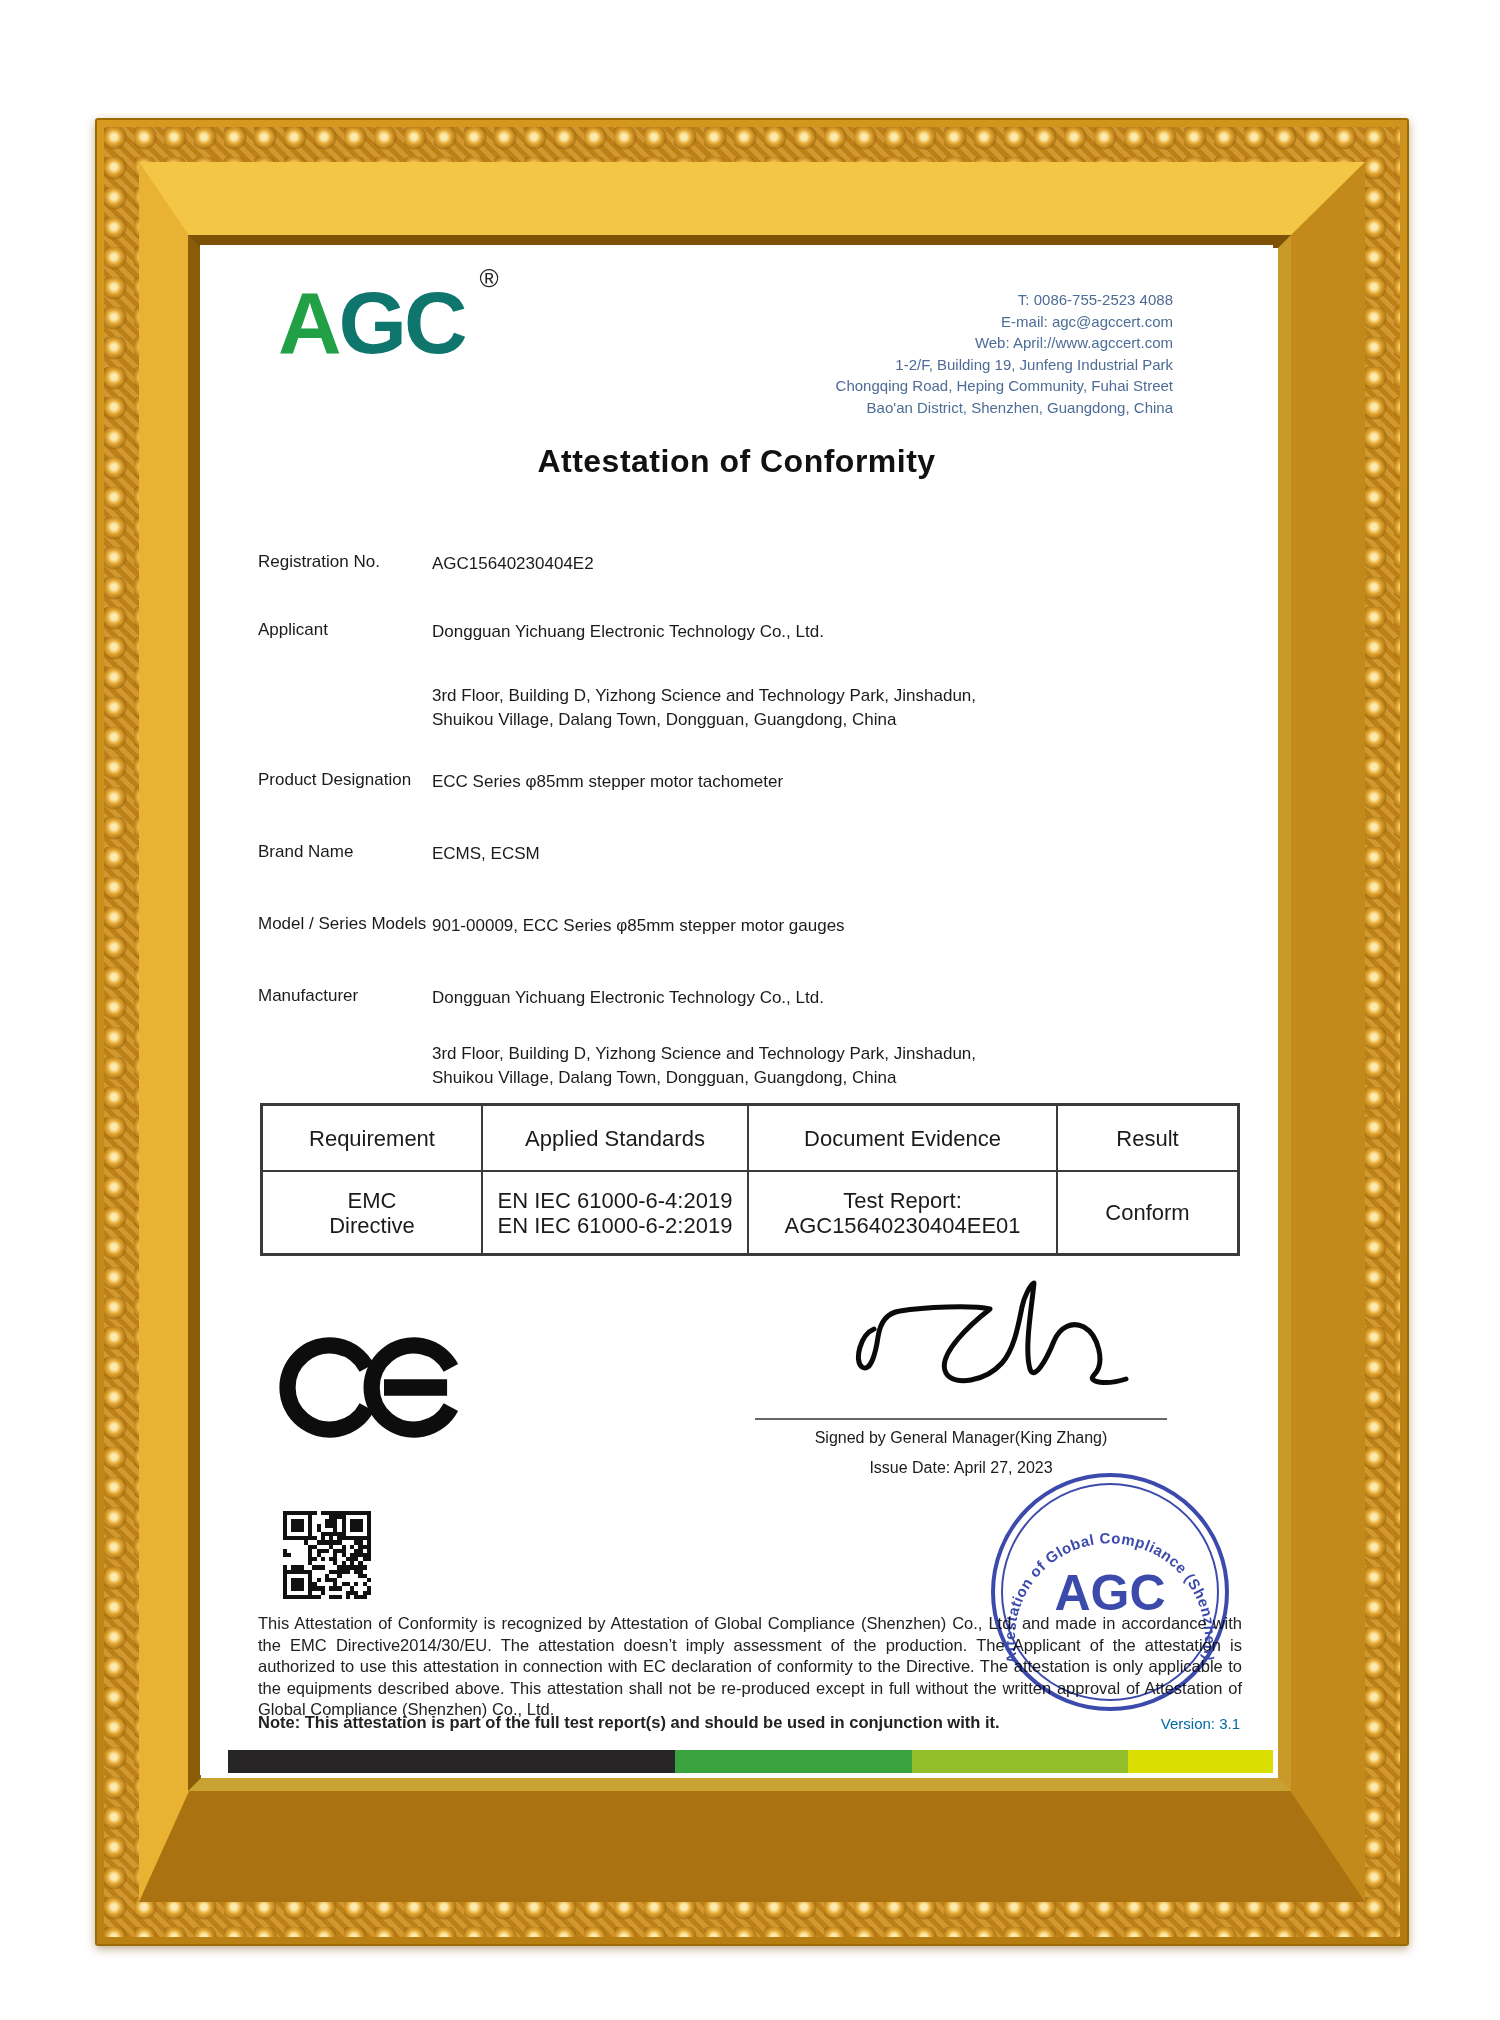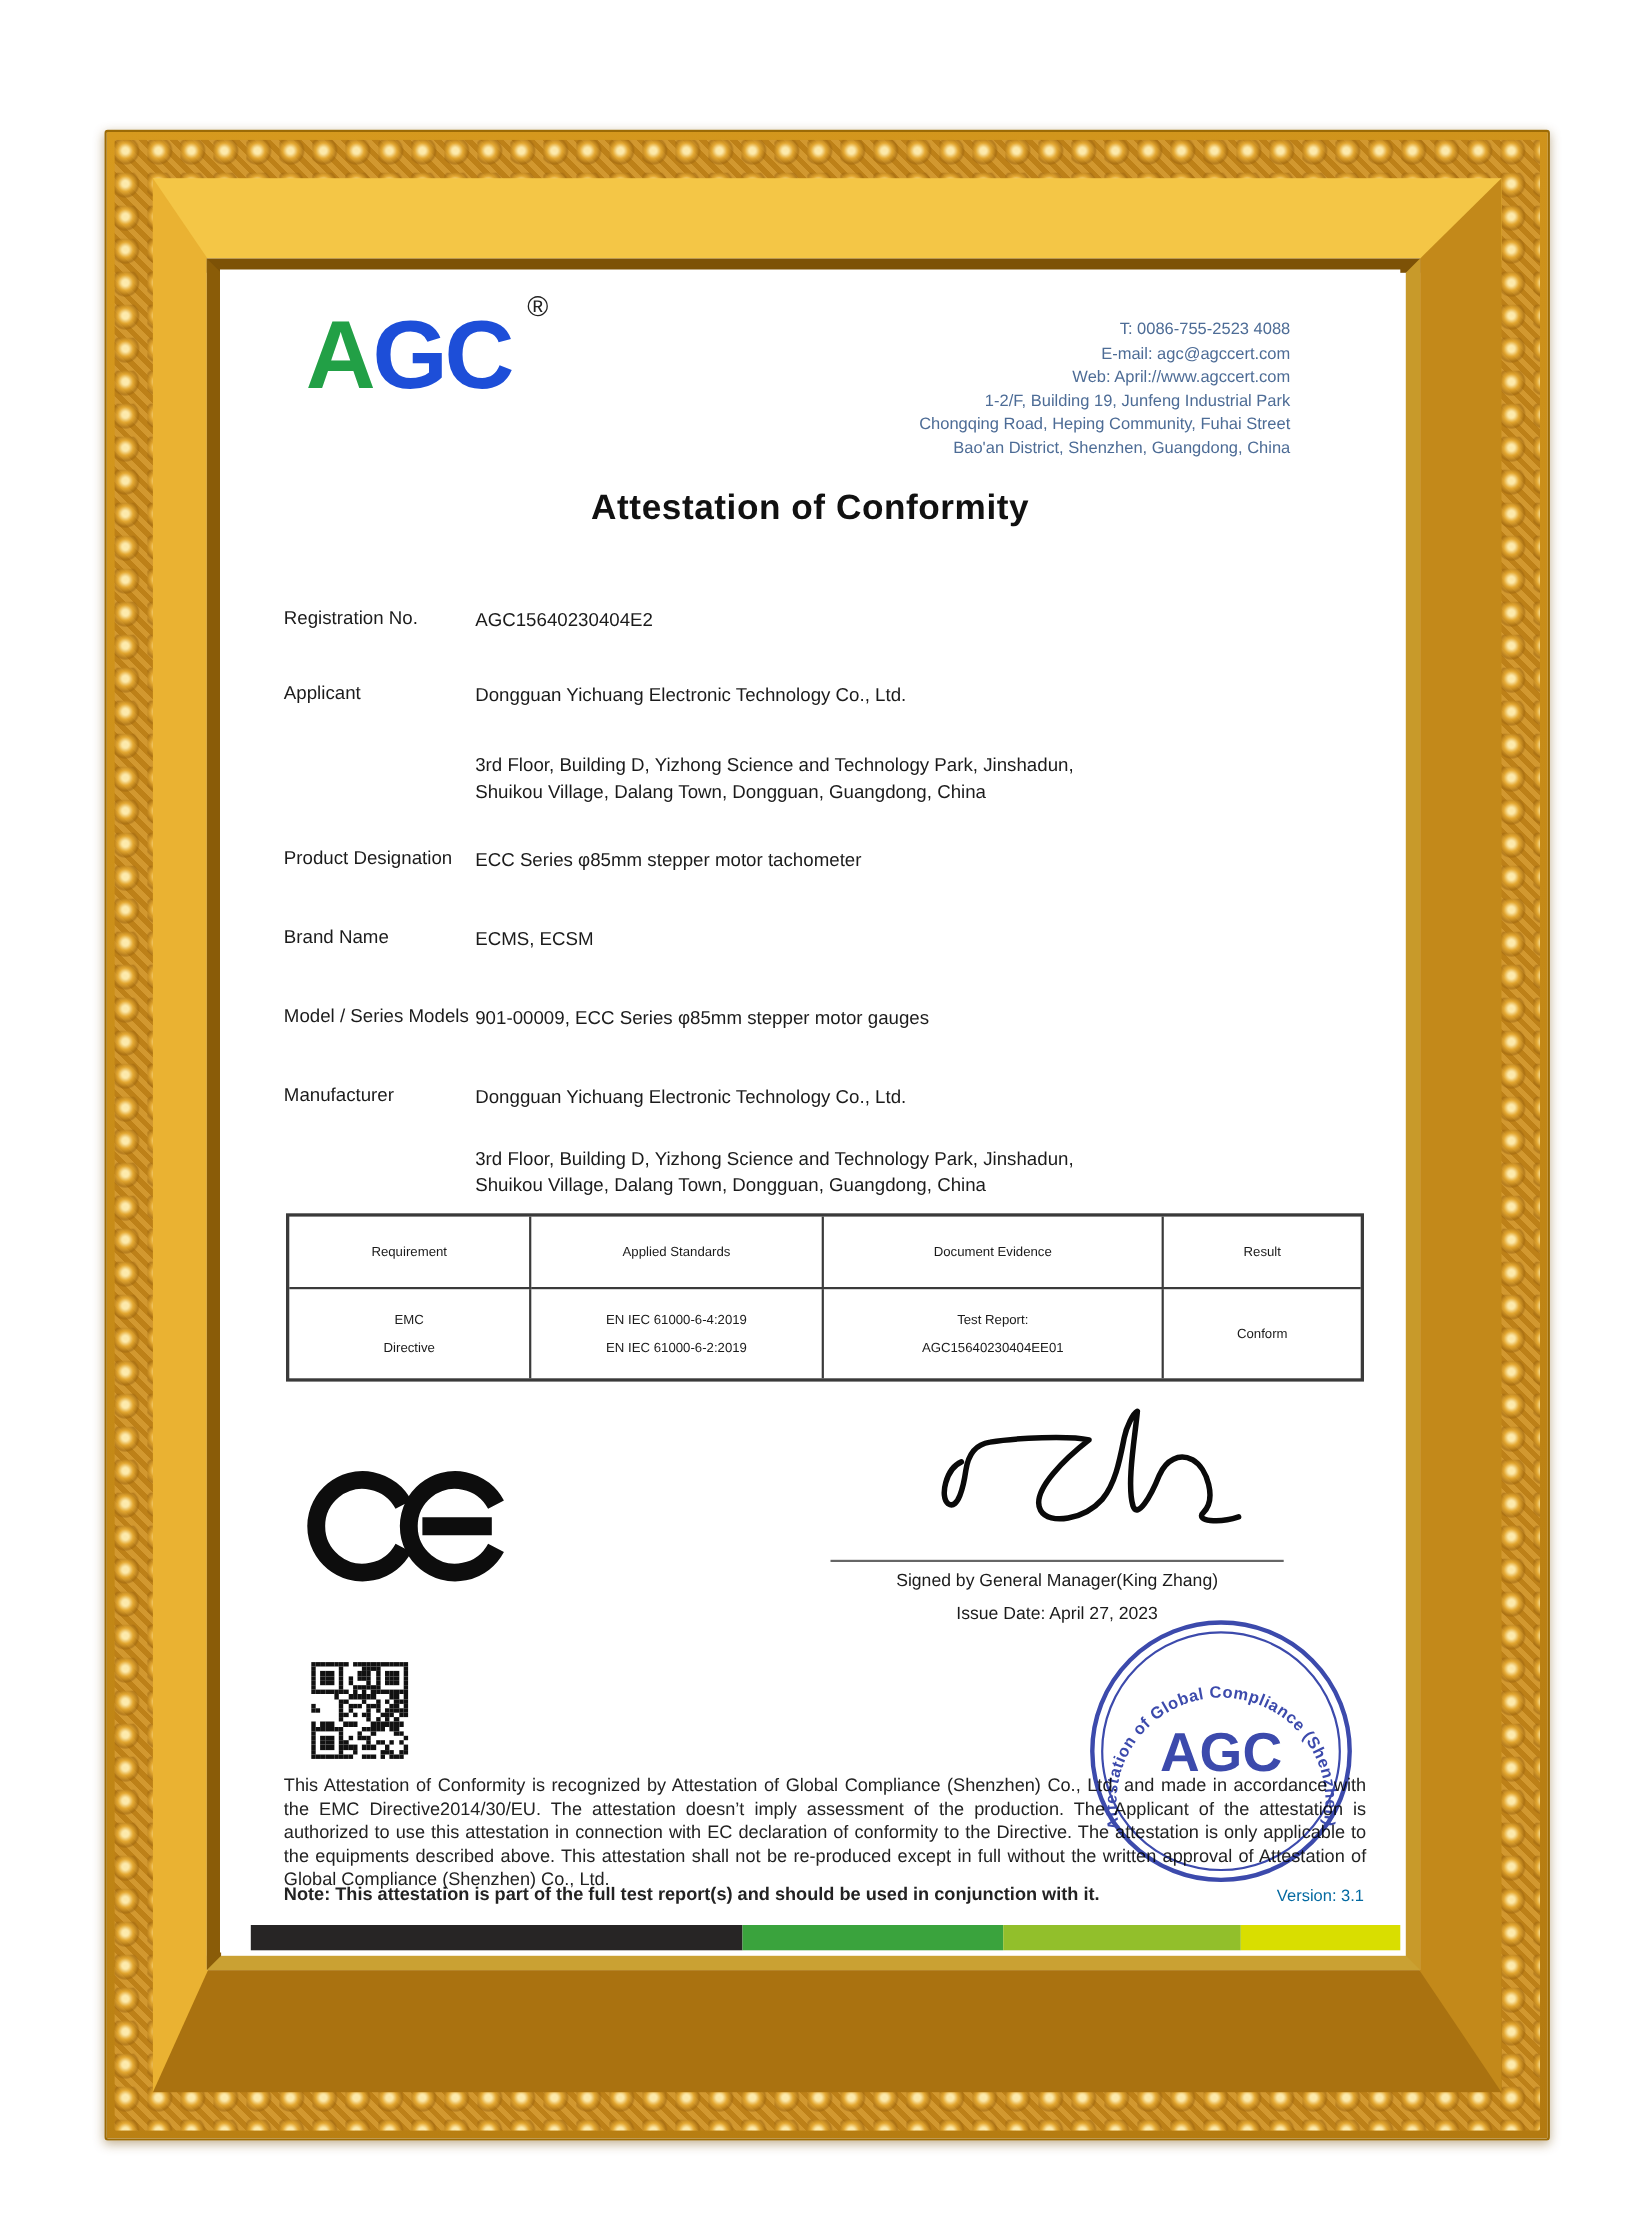--- a/index.html
+++ b/index.html
@@ -24,37 +24,37 @@
     border-style:solid;border-width:13px;
     border-color:#7d5206 #c89a2a #caa133 #8a5c08;
     background:#ffffff;}
 
   
   .paper{position:absolute;left:200px;top:245px;width:1073px;height:1530px;background:#ffffff;z-index:2;}
 
   
   .logo{position:absolute;left:78px;top:34px;font-weight:bold;font-size:88px;letter-spacing:-3px;line-height:1;}
   .logo .a{color:#22a046;}
-  .logo .gc{color:#1d4ed8;text-align:center;}
+  .logo .gc{color:#0f766e;text-align:center;}
   .logo .reg{position:absolute;top:-14px;right:-34px;font-size:26px;font-weight:normal;letter-spacing:0;color:#222;}
   .contact{position:absolute;right:100px;top:44px;text-align:right;font-size:15px;line-height:21.5px;color:#4d6c96;}
 
   .title{position:absolute;left:0;top:198px;width:100%;text-align:center;font-size:32px;font-weight:bold;letter-spacing:.5px;color:#111;}
 
   
   .row{position:absolute;left:0;width:100%;font-size:17px;}
   .row .lbl{position:absolute;left:58px;top:0;}
   .row .val{position:absolute;left:232px;top:0;width:790px;line-height:24px;}
 
   
   .cert-table{position:absolute;left:60px;top:858px;width:980px;border:3px solid #3a3a3a;box-sizing:border-box;
     display:grid;grid-template-columns:220px 266px 309px 1fr;grid-template-rows:66px 81px;}
   .cert-table .cell{border-right:2px solid #3a3a3a;border-bottom:2px solid #3a3a3a;
     display:flex;flex-direction:column;align-items:center;justify-content:center;
-    font-size:12px;line-height:25px;text-align:center;}
+    font-size:22px;line-height:25px;text-align:center;}
   .cert-table .cell.lastcol{border-right:none;}
   .cert-table .cell.lastrow{border-bottom:none;}
 
   
   .ce{position:absolute;left:75px;top:1085px;}
   .sig-art{position:absolute;left:640px;top:1032px;}
   .sig-line{position:absolute;left:555px;top:1173px;width:412px;border-top:2px solid #666;}
   .sig-text1{position:absolute;left:555px;top:1184px;width:412px;text-align:center;font-size:16px;}
   .sig-text2{position:absolute;left:555px;top:1214px;width:412px;text-align:center;font-size:16px;}
 

